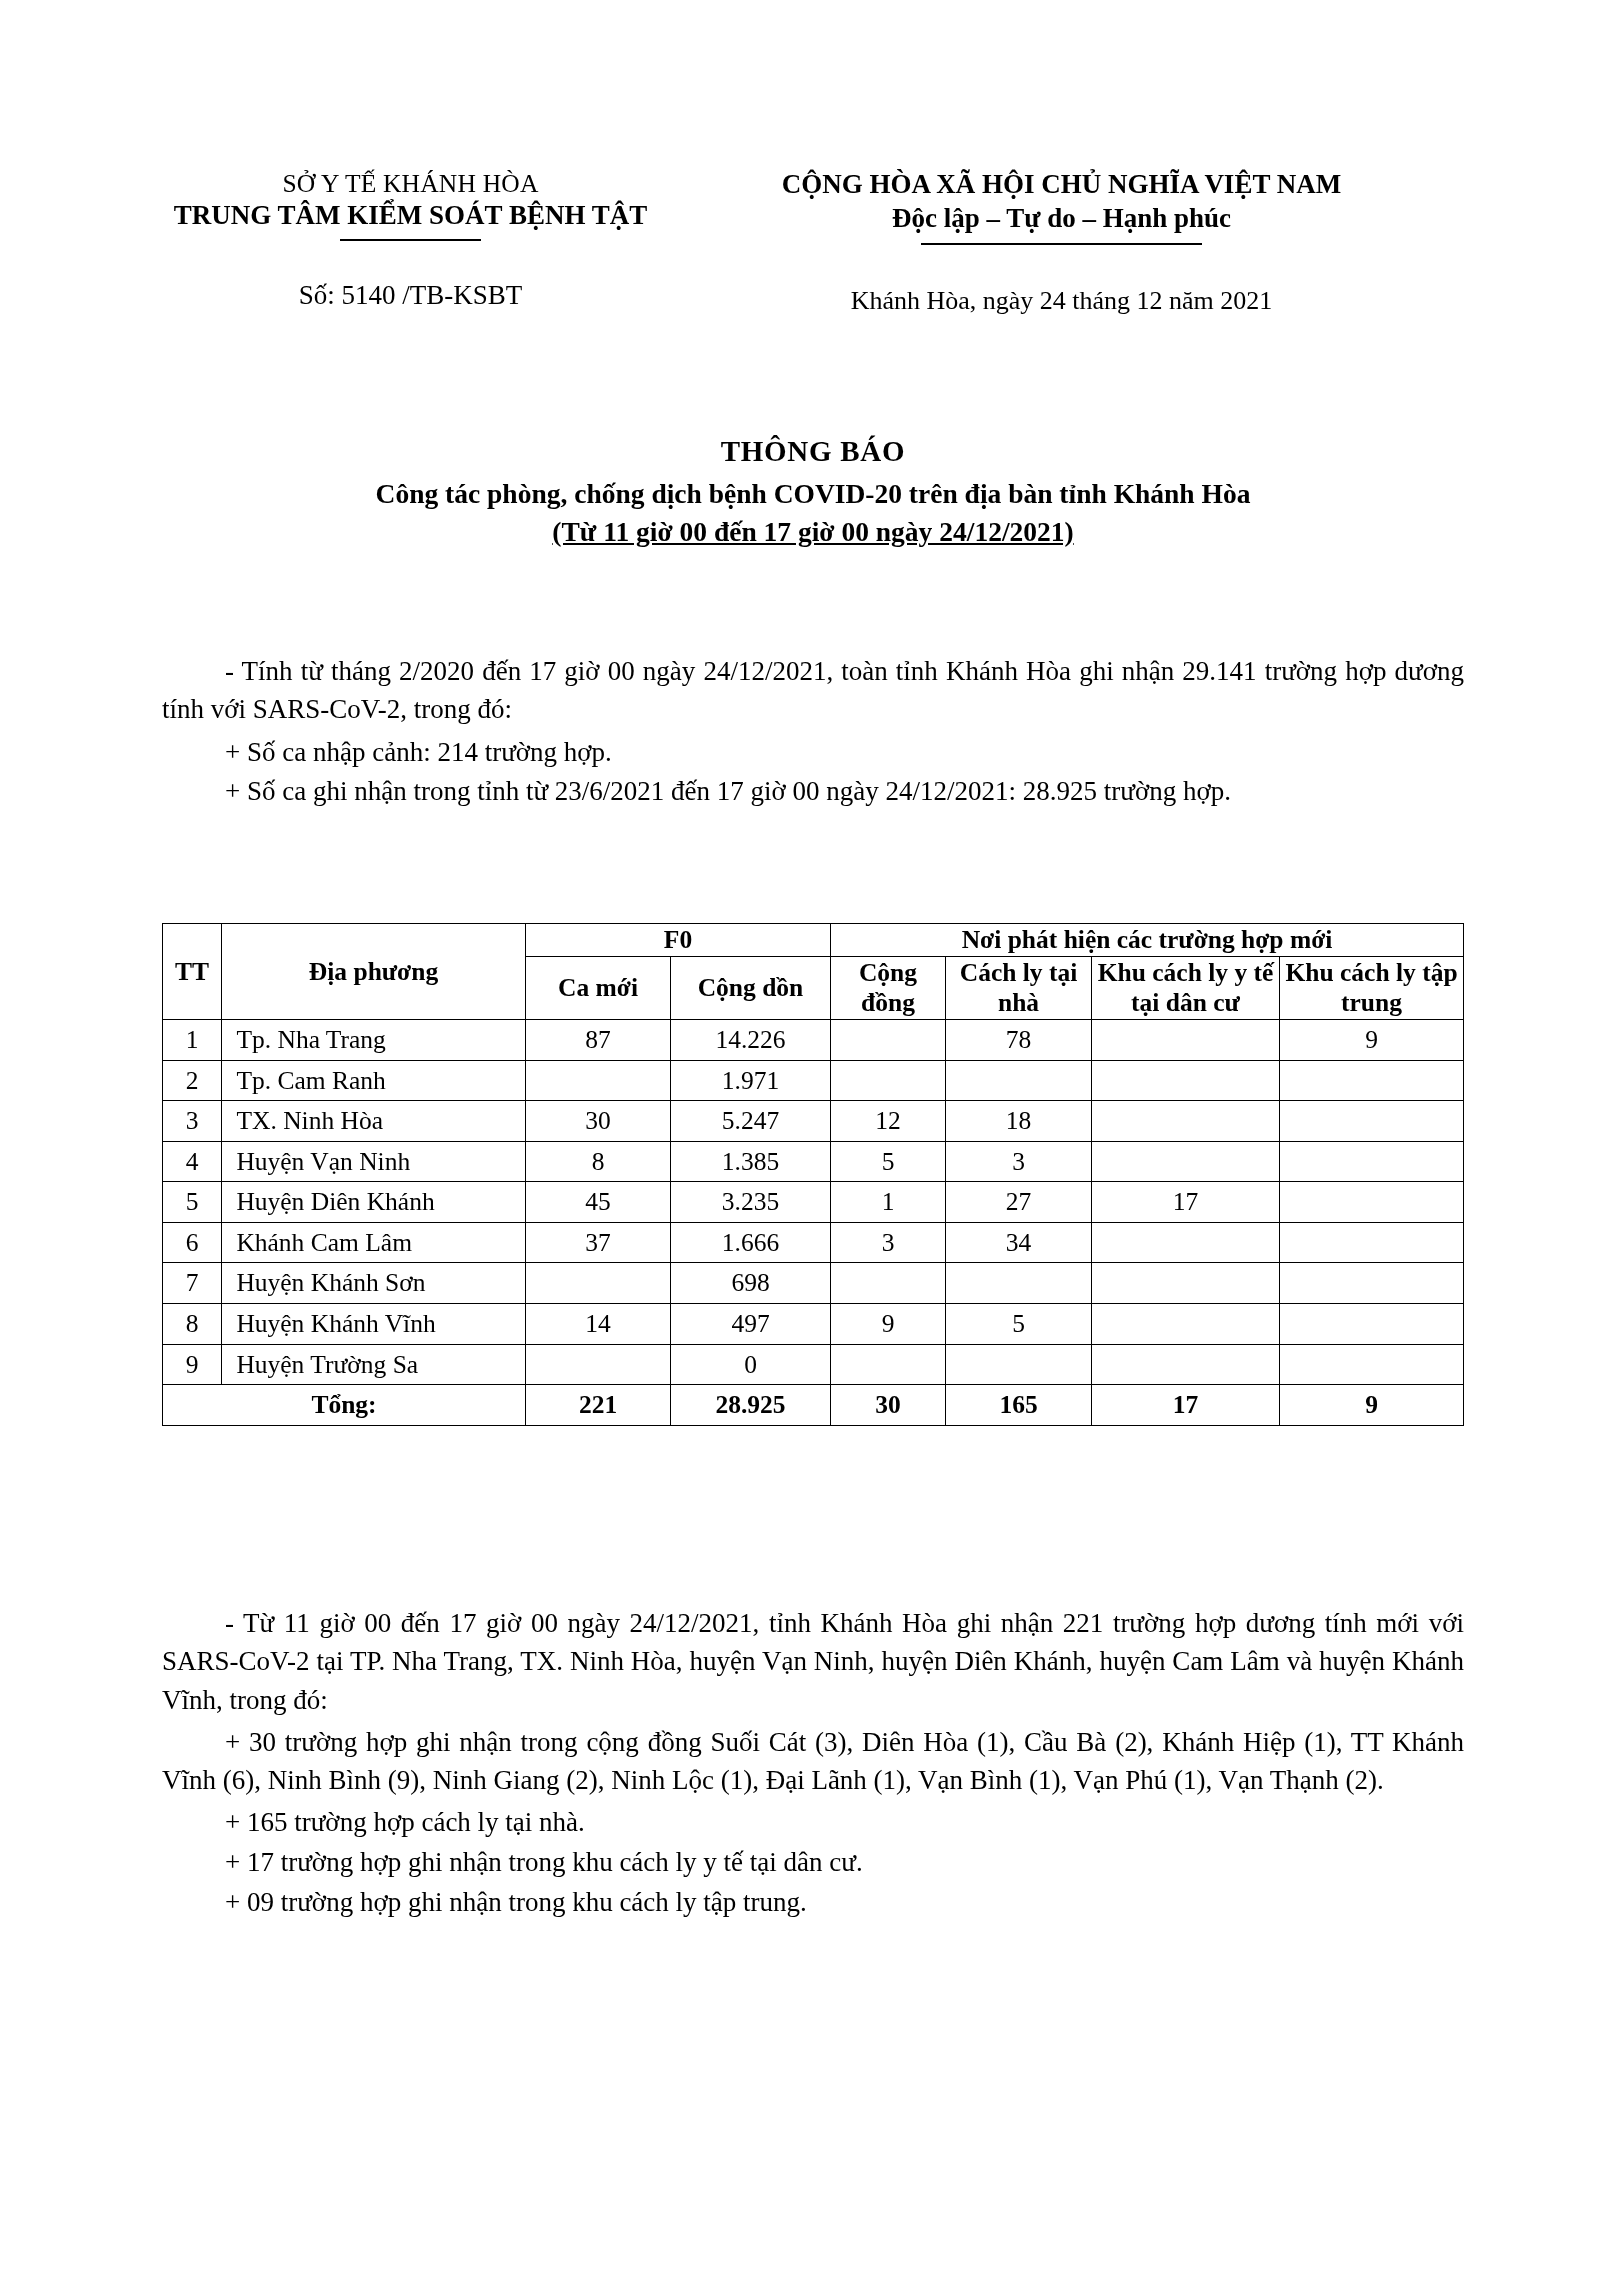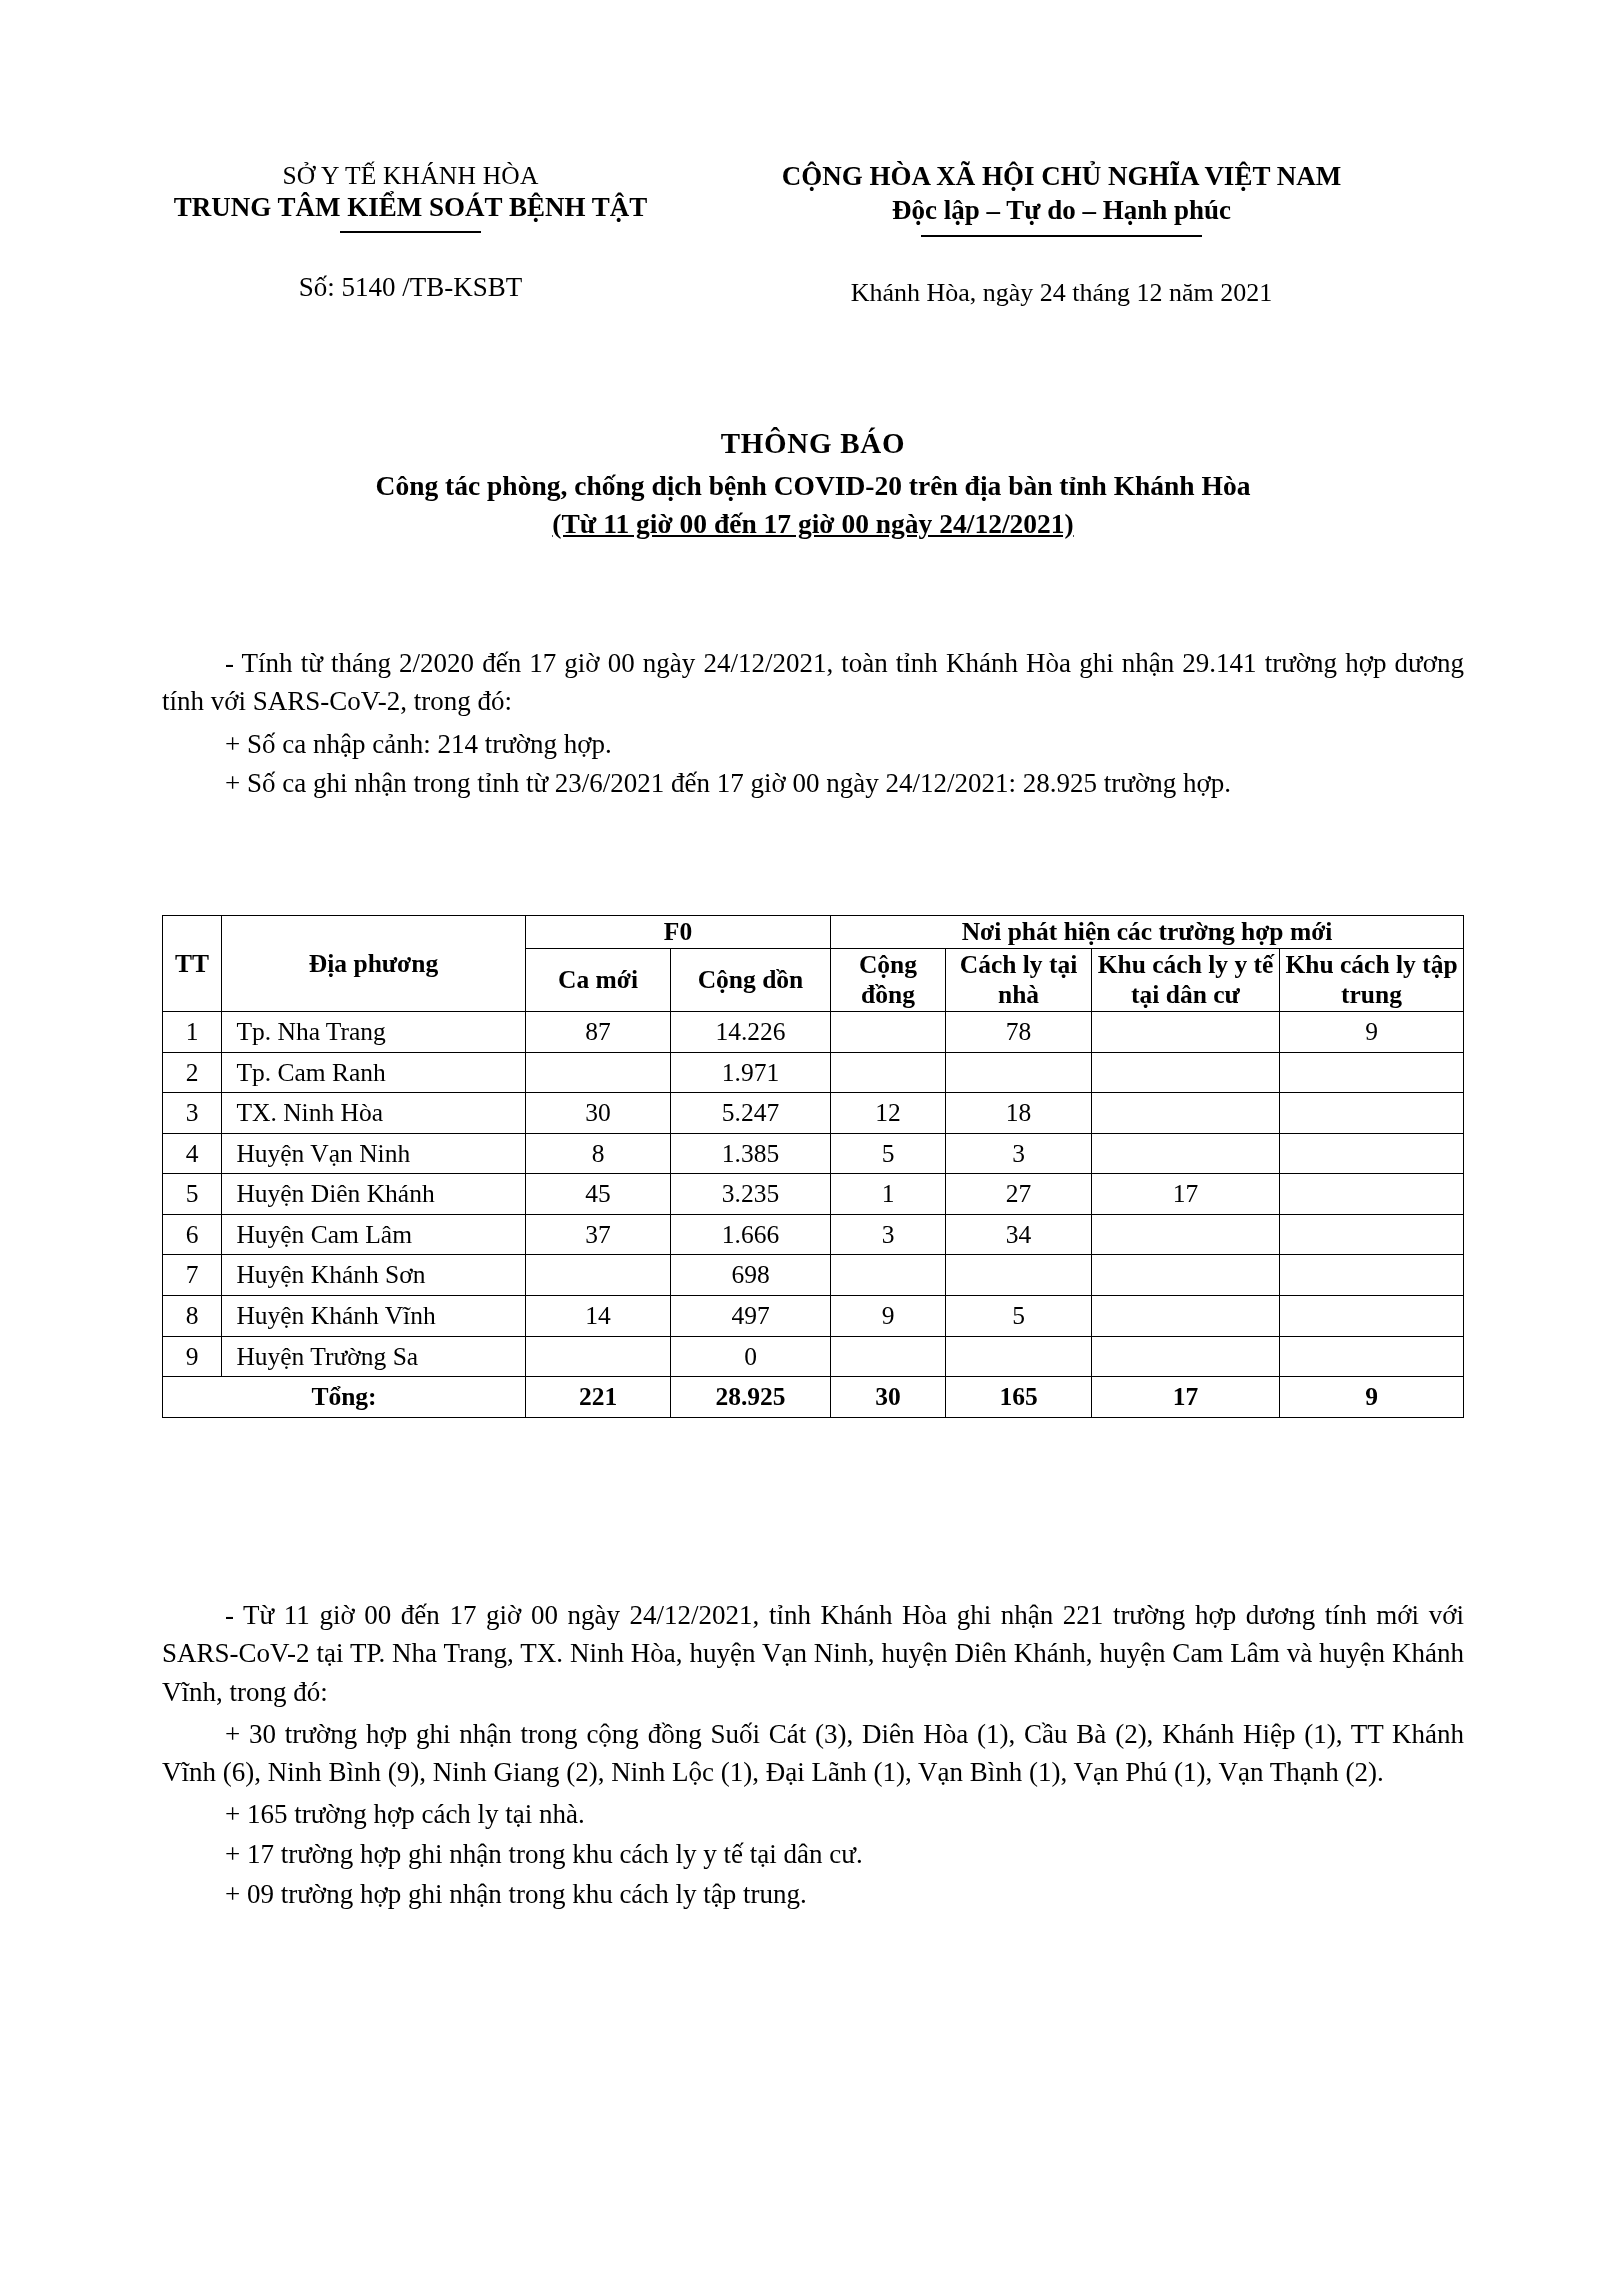--- a/index.html
+++ b/index.html
@@ -11,21 +11,21 @@
   body {
     width: 1623px;
     height: 2295px;
     font-family: "Liberation Serif", "DejaVu Serif", serif;
     color: #000000;
     position: relative;
     overflow: hidden;
   }
   .page {
     position: absolute;
-    left: 0; top: 0;
+    left: 0; top: 8px;
     width: 1623px;
     height: 1641px;
     padding: 0;
   }
 
   
   .masthead {
     position: absolute;
     left: 162px;
     top: 160px;
@@ -295,21 +295,21 @@
           <td class="locname">Huyện Diên Khánh</td>
           <td>45</td>
           <td>3.235</td>
           <td>1</td>
           <td>27</td>
           <td>17</td>
           <td></td>
         </tr>
         <tr class="rowheight">
           <td>6</td>
-          <td class="locname">Huyện Cam Lâm</td>
+          <td class="locname">Khánh Cam Lâm</td>
           <td>37</td>
           <td>1.666</td>
           <td>3</td>
           <td>34</td>
           <td></td>
           <td></td>
         </tr>
         <tr class="rowheight">
           <td>7</td>
           <td class="locname">Huyện Khánh Sơn</td>

